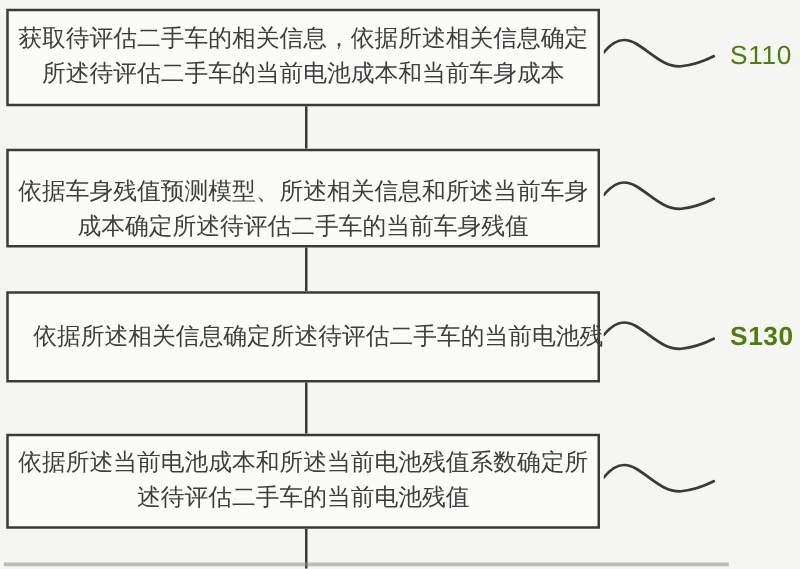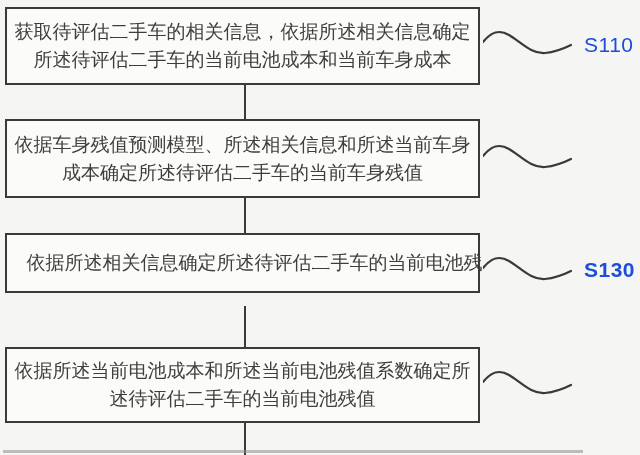--- a/index.html
+++ b/index.html
@@ -35,21 +35,21 @@
   }
   .squiggle{
     position:absolute;
     left:483px;width:90px;height:32px;
   }
   .squiggle path{stroke:#3a3a3a;stroke-width:2.2;fill:none;stroke-linecap:round;}
   .step-label{
     position:absolute;
     left:584px;width:54px;height:26px;
     font-size:21px;
-    color:#1d4ed8;
+    color:#4d7c0f;
     letter-spacing:0.5px;
   }
   .next-box-edge{
     position:absolute;
     top:450px;left:3px;width:580px;height:3px;
     background:#8d8d8d;
     opacity:0.55;
   }
 </style>
 </head>
@@ -60,30 +60,30 @@
   <div class="flow-box" style="top:7px;height:78px;">
     <div class="line">获取待评估二手车的相关信息，依据所述相关信息确定</div>
     <div class="line">所述待评估二手车的当前电池成本和当前车身成本</div>
   </div>
   <svg class="squiggle" style="top:29px;" viewBox="0 0 90 32">
     <path d="M 0 13 C 8 3, 16 0, 26 6 C 38 13, 48 25, 62 24 C 72 23, 80 20, 88 16"></path>
   </svg>
   <div class="step-label" style="top:33px;">S110</div>
   <div class="vline" style="top:85px;height:34px;"></div>
 
-  <div class="flow-box" style="top:119px;height:79px;">
+  <div class="flow-box" style="top:119px;height:79px;justify-content:flex-end;">
     <div class="line">依据车身残值预测模型、所述相关信息和所述当前车身</div>
     <div class="line">成本确定所述待评估二手车的当前车身残值</div>
   </div>
   <svg class="squiggle" style="top:143px;" viewBox="0 0 90 32">
     <path d="M 0 13 C 8 3, 16 0, 26 6 C 38 13, 48 25, 62 24 C 72 23, 80 20, 88 16"></path>
   </svg>
   <div class="vline" style="top:198px;height:35px;"></div>
 
-  <div class="flow-box" style="top:233px;height:60px;padding-left:24px;">
+  <div class="flow-box" style="top:233px;height:73px;padding-left:24px;">
     <div class="line">依据所述相关信息确定所述待评估二手车的当前电池残</div>
   </div>
   <svg class="squiggle" style="top:255px;" viewBox="0 0 90 32">
     <path d="M 0 13 C 8 3, 16 0, 26 6 C 38 13, 48 25, 62 24 C 72 23, 80 20, 88 16"></path>
   </svg>
   <div class="step-label" style="top:258px;font-weight:bold;">S130</div>
   <div class="vline" style="top:306px;height:41px;"></div>
 
   <div class="flow-box" style="top:347px;height:76px;">
     <div class="line">依据所述当前电池成本和所述当前电池残值系数确定所</div>

